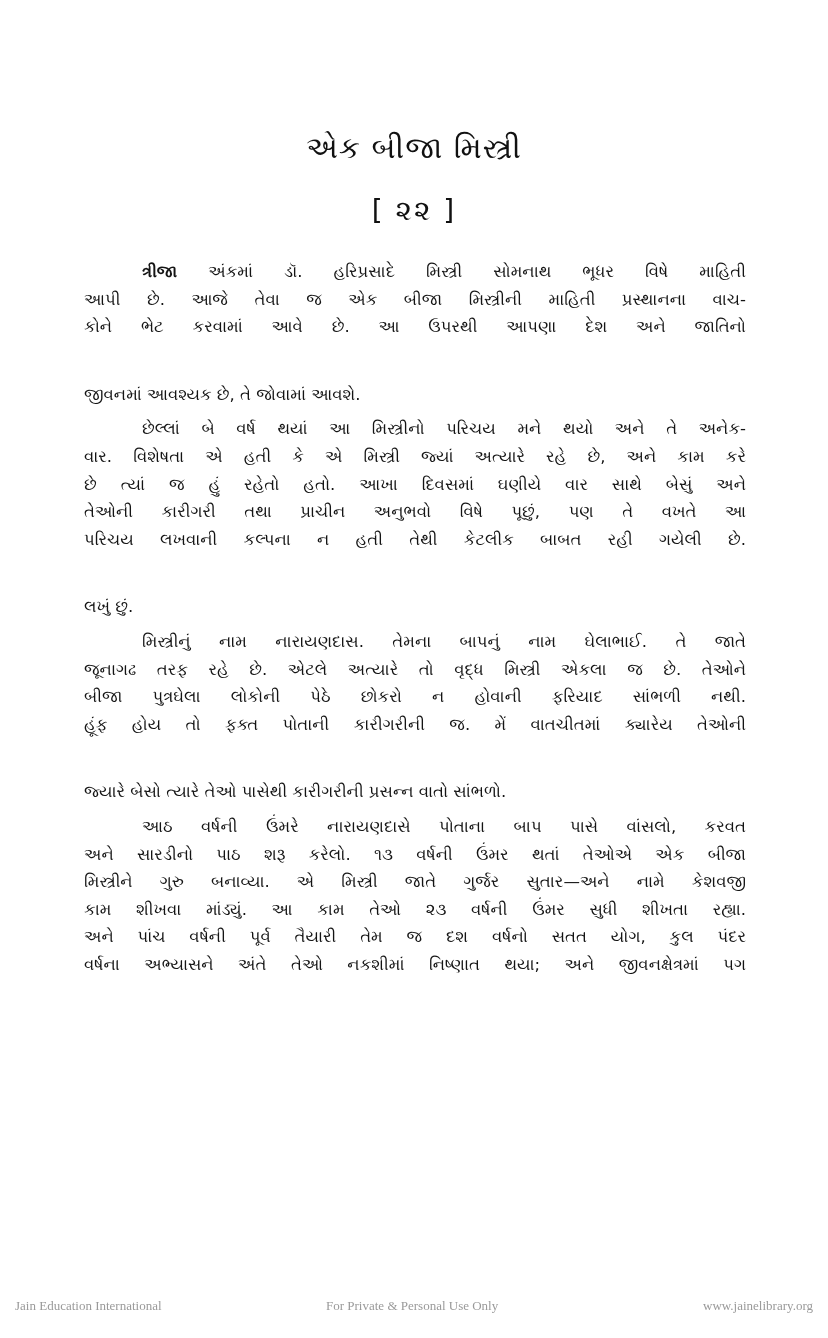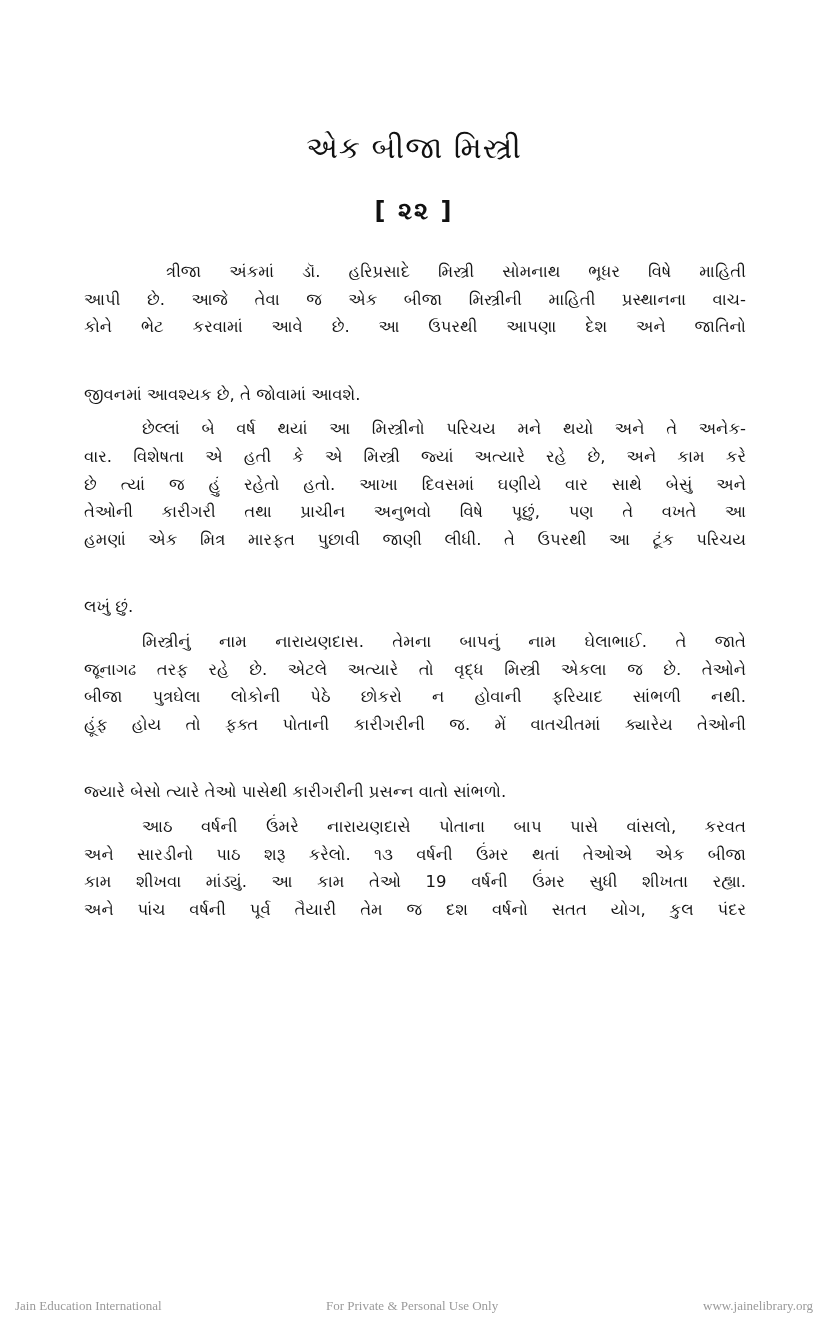--- a/index.html
+++ b/index.html
@@ -32,25 +32,24 @@
       line-height: 40px;
       color: #111;
       letter-spacing: 1px;
     }
     .chapter-number {
       position: absolute;
       top: 195px;
       left: 0;
       width: 828px;
       text-align: center;
-      font-size: 24px;
+      font-size: 28px;
       line-height: 32px;
       color: #111;
       letter-spacing: 2px;
-      font-weight: bold;
     }
     .body-text {
       position: absolute;
       top: 258px;
       left: 84px;
       width: 662px;
       font-size: 16.5px;
       line-height: 27.6px;
       color: #141414;
     }
@@ -61,22 +60,21 @@
       text-align-last: justify;
     }
     .line.last {
       text-align-last: left;
       margin-top: 40px;
     }
     .line.first {
       padding-left: 58px;
     }
     .lead-word {
-      font-weight: normal;
-      margin-left: 24px;
+      font-weight: bold;
     }
     .footer {
       position: absolute;
       top: 1298px;
       left: 0;
       width: 828px;
       height: 20px;
       font-family: Liberation Serif, serif;
       font-size: 13px;
       color: #9a9a9a;
@@ -106,41 +104,43 @@
       <span class="line last">જીવનમાં આવશ્યક છે, તે જોવામાં આવશે.</span>
     </div>
 
     <div style="height:7px"></div>
 
     <div class="para-block">
       <span class="line first">છેલ્લાં બે વર્ષ થયાં આ મિસ્ત્રીનો પરિચય મને થયો અને તે અનેક-</span>
       <span class="line">વાર. વિશેષતા એ હતી કે એ મિસ્ત્રી જ્યાં અત્યારે રહે છે, અને કામ કરે</span>
       <span class="line">છે ત્યાં જ હું રહેતો હતો. આખા દિવસમાં ઘણીયે વાર સાથે બેસું અને</span>
       <span class="line">તેઓની કારીગરી તથા પ્રાચીન અનુભવો વિષે પૂછું, પણ તે વખતે આ</span>
-      <span class="line">હમણાં એક મિત્ર મારફત પુછાવી જાણી લીધી. તે ઉપરથી આ ટૂંક પરિચય</span>
+      <span class="line">પરિચય લખવાની કલ્પના ન હતી તેથી કેટલીક બાબત રહી ગયેલી છે.</span>
       <span class="line last">લખું છું.</span>
     </div>
 
     <div style="height:7px"></div>
 
     <div class="para-block">
       <span class="line first">મિસ્ત્રીનું નામ નારાયણદાસ. તેમના બાપનું નામ ઘેલાભાઈ. તે જાતે</span>
       <span class="line">જૂનાગઢ તરફ રહે છે. એટલે અત્યારે તો વૃદ્ધ મિસ્ત્રી એકલા જ છે. તેઓને</span>
       <span class="line">બીજા પુત્રઘેલા લોકોની પેઠે છોકરો ન હોવાની ફરિયાદ સાંભળી નથી.</span>
       <span class="line">હૂંફ હોય તો ફક્ત પોતાની કારીગરીની જ. મેં વાતચીતમાં ક્યારેય તેઓની</span>
       <span class="line last">જ્યારે બેસો ત્યારે તેઓ પાસેથી કારીગરીની પ્રસન્ન વાતો સાંભળો.</span>
     </div>
 
     <div style="height:7px"></div>
 
     <div class="para-block">
       <span class="line first">આઠ વર્ષની ઉંમરે નારાયણદાસે પોતાના બાપ પાસે વાંસલો, કરવત</span>
       <span class="line">અને સારડીનો પાઠ શરૂ કરેલો. ૧૩ વર્ષની ઉંમર થતાં તેઓએ એક બીજા</span>
-      <span class="line">કામ શીખવા માંડ્યું. આ કામ તેઓ 19 વર્ષની ઉંમર સુધી શીખતા રહ્યા.</span>
+      <span class="line">મિસ્ત્રીને ગુરુ બનાવ્યા. એ મિસ્ત્રી જાતે ગુર્જર સુતાર—અને નામે કેશવજી</span>
+      <span class="line">કામ શીખવા માંડ્યું. આ કામ તેઓ ૨૩ વર્ષની ઉંમર સુધી શીખતા રહ્યા.</span>
       <span class="line">અને પાંચ વર્ષની પૂર્વ તૈયારી તેમ જ દશ વર્ષનો સતત યોગ, કુલ પંદર</span>
+      <span class="line">વર્ષના અભ્યાસને અંતે તેઓ નકશીમાં નિષ્ણાત થયા; અને જીવનક્ષેત્રમાં પગ</span>
     </div>
 
   </div>
 
   <div class="footer">
     <span class="f-left">Jain Education International</span>
     <span class="f-center">For Private &amp; Personal Use Only</span>
     <span class="f-right">www.jainelibrary.org</span>
   </div>
 

